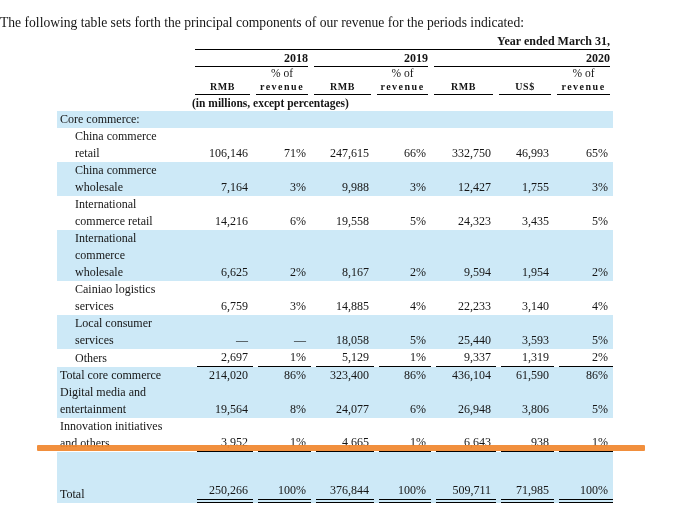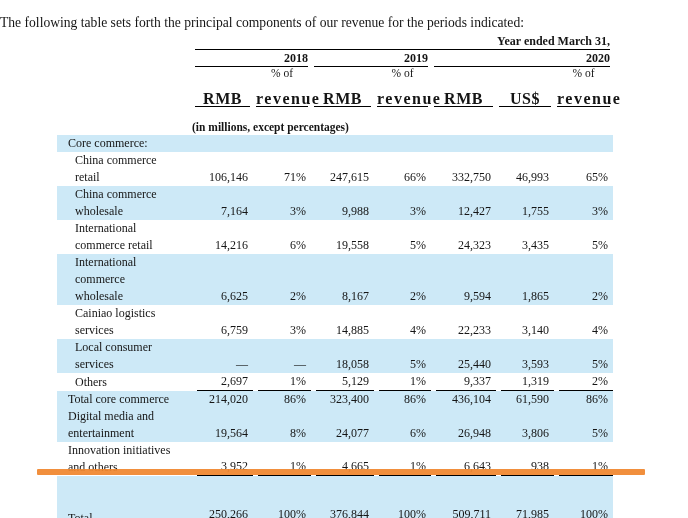--- a/index.html
+++ b/index.html
@@ -15,29 +15,29 @@
   .tablewrap{position:absolute;left:57px;top:33px;}
   table{
     border-collapse:collapse;table-layout:fixed;width:556px;
     font-size:12px;
   }
   td,th{padding:0;vertical-align:bottom;font-weight:normal;text-align:left;}
   thead th{font-weight:bold;}
   
   .hline{border-bottom:1.6px solid #000;margin:0 3px;text-align:right;line-height:16px;}
   .sub-top{text-align:center;font-size:11.5px;line-height:13px;font-weight:normal;}
-  .sub-bot{text-align:center;font-size:16px;line-height:14px;font-weight:bold;
-           border-bottom:1.6px solid #000;margin:12px 3px;}
+  .sub-bot{text-align:center;font-size:10px;line-height:14px;font-weight:bold;
+           border-bottom:1.6px solid #000;margin:0 3px;}
   .rev{letter-spacing:1.5px;}
   .rmbsp{letter-spacing:0.5px;}
   .note{text-align:left;font-size:11.5px;font-weight:bold;line-height:15px;padding-top:1px;}
   
   tbody td{line-height:17px;}
   tr.shade{background:var(--shade,#cde9f7);}
-  .lbl{white-space:pre-line;padding-left:11px;}
+  .lbl{white-space:pre-line;padding-left:3px;}
   .lbl.ind{padding-left:18px;}
   .val{text-align:right;}
   .val div{padding-right:5px;margin-left:5px;}
   .val.u1 div{border-bottom:1.6px solid #000;}
   .val.u2 div{border-bottom:4px double #000;}
   .total-anchor{position:relative;}
   .orange-line{
     position:absolute;left:-20px;top:-7px;width:608px;height:6px;
     background:var(--highlight,#f0872e);opacity:.93;z-index:3;border-radius:1px;
   }
@@ -209,21 +209,21 @@
       <td class="val">
             <div>8,167</div>
           </td>
       <td class="val">
             <div>2%</div>
           </td>
       <td class="val">
             <div>9,594</div>
           </td>
       <td class="val">
-            <div>1,865</div>
+            <div>1,954</div>
           </td>
       <td class="val">
             <div>2%</div>
           </td>
     </tr>
     <tr>
       <td class="lbl ind">Cainiao logistics
 services</td>
       <td class="val">
             <div>6,759</div>

